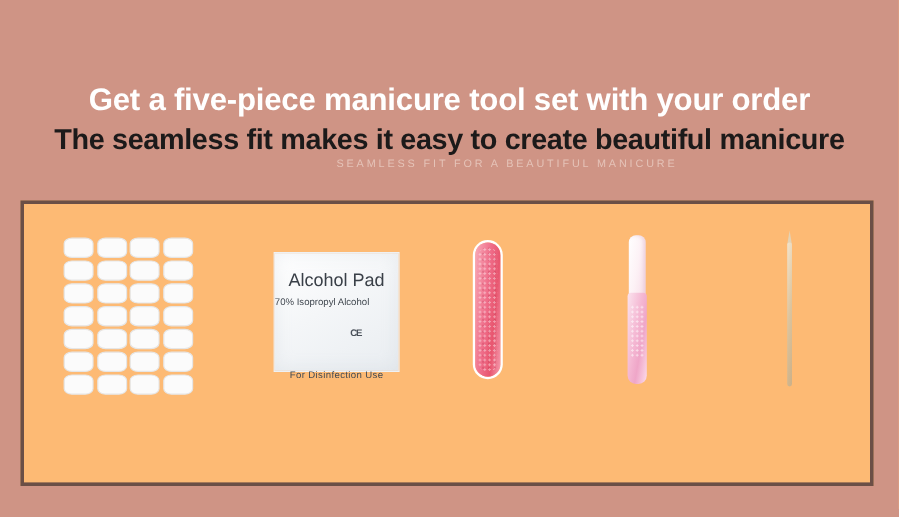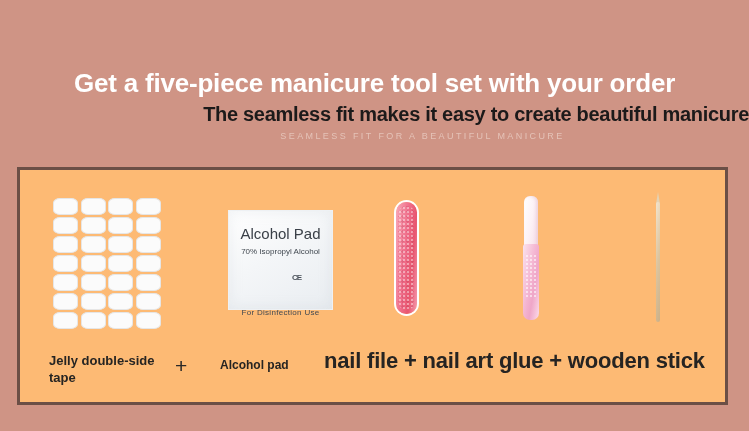--- a/index.html
+++ b/index.html
@@ -11,22 +11,22 @@
   }
   .headline{
     position:absolute;top:52px;left:0;width:749px;
     text-align:center;color:#ffffff;
     font-size:26px;font-weight:bold;letter-spacing:-0.2px;
     white-space:nowrap;
     margin-top:16px;
   }
   .subtitle{
     position:absolute;top:103px;left:0;width:749px;
-    text-align:right;color:#1c1a1a;
-    font-size:20px;font-weight:bold;letter-spacing:-0.3px;
+    text-align:center;color:#1c1a1a;
+    font-size:24px;font-weight:bold;letter-spacing:-0.3px;
     white-space:nowrap;
   }
   .tagline{
     position:absolute;top:131px;left:0;width:749px;
     text-align:center;color:#e5c3b8;
     font-size:9px;font-weight:normal;letter-spacing:2.4px;
     white-space:nowrap;
     margin-left:48px;
   }
   .panel{
@@ -46,21 +46,21 @@
     position:absolute;left:208px;top:40px;width:105px;height:100px;
     background:linear-gradient(150deg,#ffffff 0%,#f4f6f8 45%,#e9edf1 100%);
     border:1px solid #eef1f4;box-sizing:border-box;
     box-shadow:inset 0 0 14px rgba(180,190,200,.22);
   }
   .pad-t1{
     position:absolute;left:0;top:14px;width:100%;text-align:center;
     font-size:15px;color:#3a4048;font-family:"Liberation Sans",sans-serif;
   }
   .pad-t2{
-    position:absolute;left:0;top:36px;width:100%;text-align:center;
+    position:absolute;left:0;top:36px;width:100%;text-align:left;
     font-size:8px;color:#414850;
   }
   .pad-ce{
     position:absolute;left:16px;top:62px;width:100%;text-align:center;
     font-size:8px;font-weight:bold;color:#4a515a;letter-spacing:-1px;
   }
   .pad-t3{
     position:absolute;left:0;top:97px;width:100%;text-align:center;
     font-size:8px;color:#434a52;letter-spacing:.3px;
   }
@@ -187,20 +187,14 @@
       <div class="glue-body"></div>
     </div>
 
     <div class="stick">
       <div class="stick-tip"></div>
       <div class="stick-shaft"></div>
     </div>
 
   </div>
 
-  <div class="captions">
-    <div class="cap cap-tape">Jelly double-side tape</div>
-    <div class="cap cap-plus1">+</div>
-    <div class="cap cap-pad">Alcohol pad</div>
-    <div class="cap cap-right">nail file + nail art glue + wooden stick</div>
-  </div>
 
 </div>
 
 </body></html>

